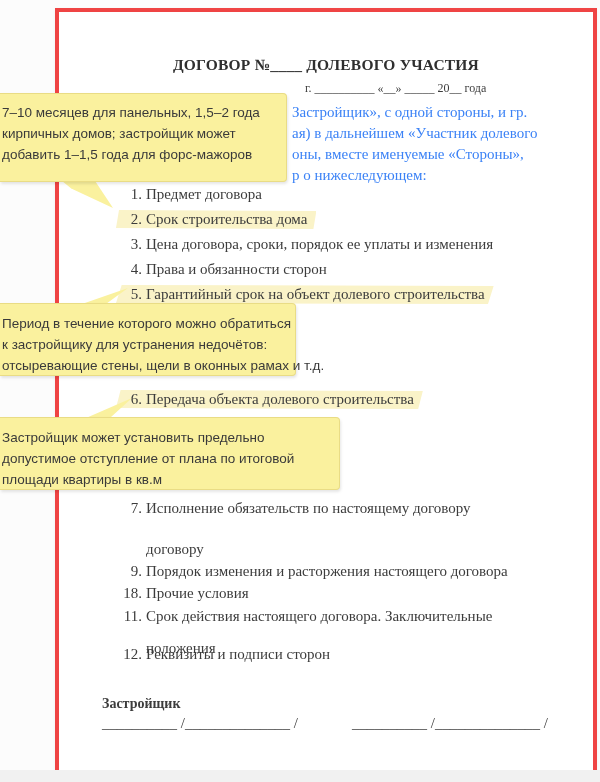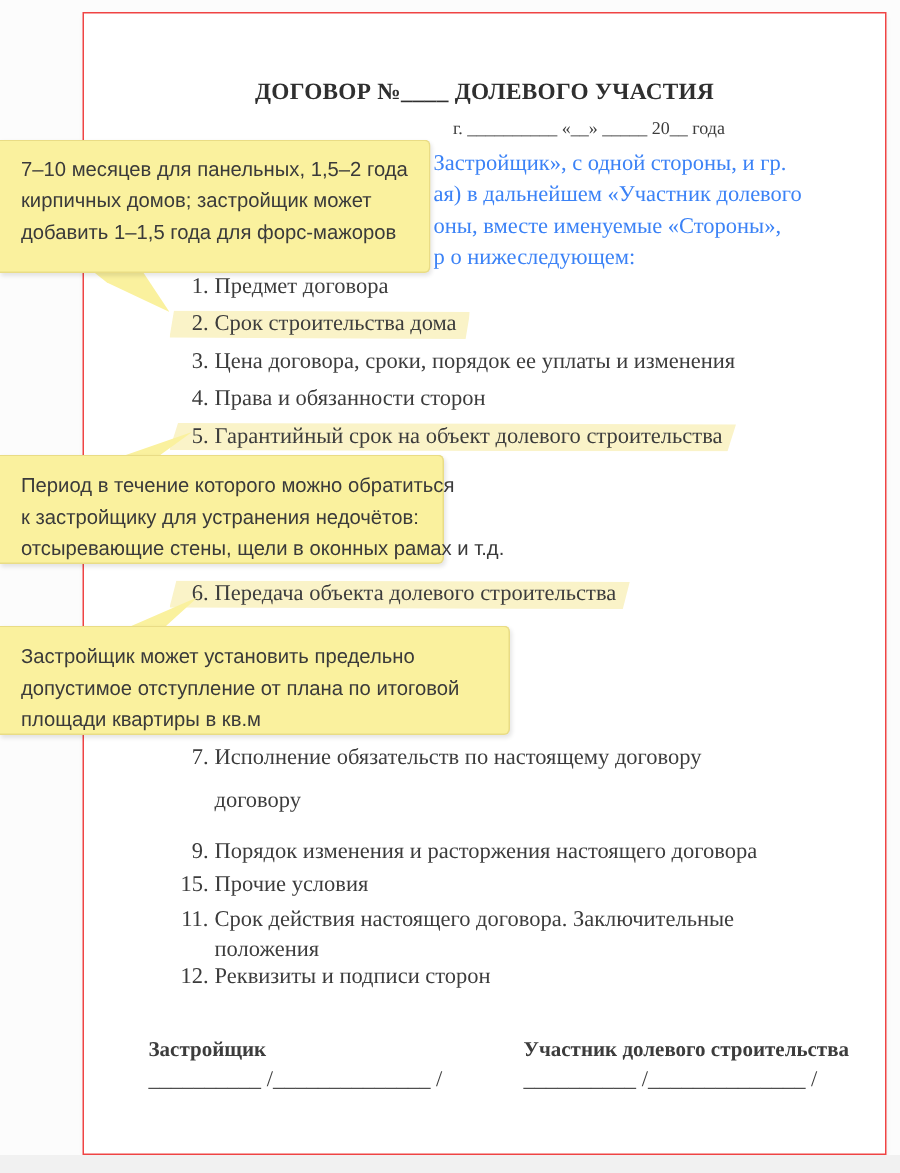--- a/index.html
+++ b/index.html
@@ -1,42 +1,42 @@
 <!DOCTYPE html>
 <html><head>
 <meta charset="utf-8">
 <style>
   html,body{margin:0;padding:0;}
   body{width:600px;height:782px;background:#fcfcfc;font-family:"Liberation Serif","DejaVu Serif",serif;}
   #canvas{position:relative;width:600px;height:782px;overflow:hidden;}
 
   
   .page{position:absolute;left:55px;top:8px;width:534px;height:760px;background:#ffffff;
-        border:1px solid #ef4444;box-shadow:0 1px 3px rgba(0,0,0,0.06);}
+        border:4px solid #ef4444;box-shadow:0 1px 3px rgba(0,0,0,0.06);}
   .doc-title{position:absolute;left:0;top:44px;width:100%;text-align:center;
         font-size:15.5px;font-weight:bold;color:#2f2f2f;letter-spacing:.2px;}
   .dateline{position:absolute;left:246px;top:69px;font-size:12px;color:#3c3c3c;white-space:nowrap;}
   .frag{position:absolute;left:233px;font-size:15px;line-height:16px;color:#3b82f6;white-space:nowrap;}
 
   
   .li{position:absolute;left:61px;width:452px;font-size:15px;line-height:16px;color:#3c3c3c;}
   .num{display:inline-block;width:22px;text-align:right;margin-right:4px;}
   .band{display:inline-block;padding:1px 9px 2px 4px;margin:-1px -9px -2px -4px;}
   .hl .band{background:#faf3c8;clip-path:polygon(1.5% 0,100% 5%,98.5% 100%,0 95%);}
-  .line.rest{display:block;padding-left:26px;margin-top:4px;}
+  .line.rest{display:block;padding-left:26px;margin-top:16px;}
 
   
   .sig-label{position:absolute;font-size:14px;font-weight:bold;color:#3c3c3c;white-space:nowrap;}
   .sig-line{position:absolute;font-size:15px;color:#3c3c3c;white-space:nowrap;}
 
   
   .callout{position:absolute;left:0;background:#faf19e;border:1px solid #e9dc85;border-left:none;
         border-radius:0 4px 4px 0;box-shadow:1px 2px 3px rgba(0,0,0,0.10);box-sizing:border-box;
         font-family:"Liberation Sans","DejaVu Sans",sans-serif;font-size:13.5px;line-height:21px;
-        color:#3a3a3a;padding:8px 12px 6px 14px;z-index:6;}
+        color:#3a3a3a;padding:8px 12px 6px 2px;z-index:6;}
   .callout .cl{white-space:nowrap;}
   #callout-1{top:93px;width:287px;height:89px;}
   #callout-2{top:303px;width:296px;height:73px;padding-top:9px;}
   #callout-3{top:417px;width:340px;height:73px;padding-top:9px;}
   .tail{position:absolute;background:#faf19e;z-index:5;}
   #tail-1{left:55px;top:180px;width:58px;height:28px;clip-path:polygon(10% 0,68% 0,100% 100%,28% 30%);}
   #tail-2{left:82px;top:288px;width:46px;height:16px;clip-path:polygon(100% 0,52% 100%,0 100%);}
   #tail-3{left:86px;top:398px;width:46px;height:20px;clip-path:polygon(100% 0,52% 100%,0 100%);}
 
   .bottom-strip{position:absolute;left:0;top:770px;width:600px;height:12px;background:#f1f1f1;}
@@ -77,33 +77,32 @@
     <div class="li" style="top:488px">
       <div class="line first"><span class="band"><span class="num">7.</span><span>Исполнение обязательств по настоящему договору</span></span></div>
     </div>
     <div class="li" style="top:513px">
       <div class="line rest">договору</div>
     </div>
     <div class="li" style="top:551px">
       <div class="line first"><span class="band"><span class="num">9.</span><span>Порядок изменения и расторжения настоящего договора</span></span></div>
     </div>
     <div class="li" style="top:573px">
-      <div class="line first"><span class="band"><span class="num">15.</span><span>Прочие условия</span></span></div>
+      <div class="line first"><span class="band"><span class="num">18.</span><span>Прочие условия</span></span></div>
     </div>
     <div class="li" style="top:596px">
       <div class="line first"><span class="band"><span class="num">11.</span><span>Срок действия настоящего договора. Заключительные</span></span></div>
       <div class="line rest">положения</div>
     </div>
     <div class="li" style="top:634px">
       <div class="line first"><span class="band"><span class="num">12.</span><span>Реквизиты и подписи сторон</span></span></div>
     </div>
 
     <div class="sig-label" style="left:43px;top:684px">Застройщик</div>
     <div class="sig-line" style="left:43px;top:703px">__________ /______________ /</div>
-    <div class="sig-label" style="left:293px;top:684px">Участник долевого строительства</div>
     <div class="sig-line" style="left:293px;top:703px">__________ /______________ /</div>
   </div>
 
   <div class="callout" id="callout-1">
     <div class="cl">7–10 месяцев для панельных, 1,5–2 года</div>
     <div class="cl">кирпичных домов; застройщик может</div>
     <div class="cl">добавить 1–1,5 года для форс-мажоров</div>
   </div>
   <div class="tail" id="tail-1"></div>
 

